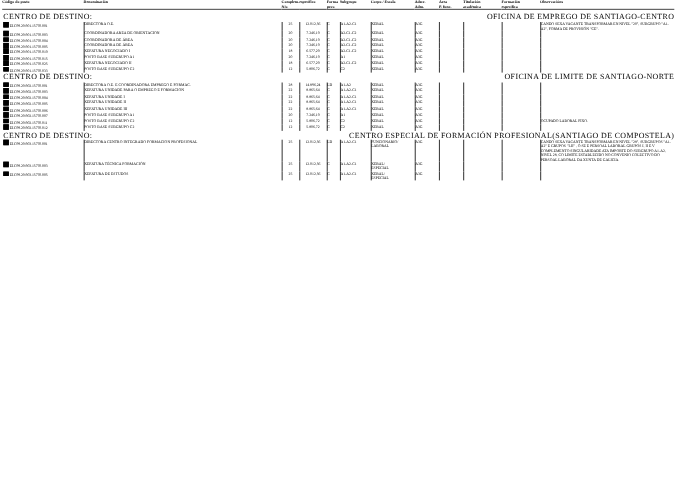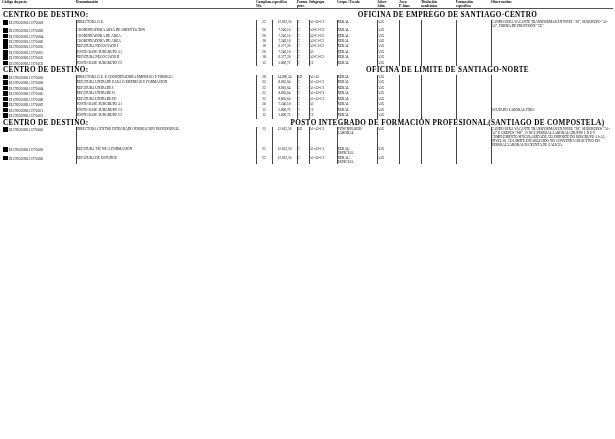--- a/index.html
+++ b/index.html
@@ -43,26 +43,26 @@
     font-weight:bold;
     line-height:1.2;
     padding:1px 1px 2px 1px;
     vertical-align:bottom;
   }
 
   
   .sect td{
     padding:4px 0 3px 0;
     font-size:7.2px;
-    font-weight:bold;
+    font-weight:normal;
     letter-spacing:0.35px;
     white-space:nowrap;
   }
   .sect .sect-label{padding-left:1px;}
-  .sect .sect-name{text-align:center;padding-left:26px;}
+  .sect .sect-name{text-align:right;padding-left:26px;}
 
   
   .drow td{
     border-left:0.6px solid #444;
     border-right:0.6px solid #444;
     padding:1.5px 1.5px 1.5px 2px;
     font-size:3.45px;
   }
   .drow td.code{
     border-left:none;
@@ -419,21 +419,21 @@
             <span>XERAL</span>
           </td>
           <td>A3G</td>
           <td></td>
           <td></td>
           <td></td>
           <td class="obs"></td>
         </tr>
         <tr class="sect">
           <td class="sect-label" colspan="2">CENTRO DE DESTINO:</td>
-          <td class="sect-name" colspan="10">POSTO INTEGRADO DE FORMACIÓN PROFESIONAL(SANTIAGO DE COMPOSTELA)</td>
+          <td class="sect-name" colspan="10">CENTRO ESPECIAL DE FORMACIÓN PROFESIONAL(SANTIAGO DE COMPOSTELA)</td>
         </tr>
         <tr class="drow">
           <td class="code"><span class="sq"></span><span>EI.C99.20.903.15770.001</span></td>
           <td class="den">DIRECTORA CENTRO INTEGRADO FORMACION PROFESIONAL</td>
           <td class="num">25</td>
           <td class="num">12.012,56</td>
           <td>LD</td>
           <td>A1-A2-C1</td>
           <td class="cell2">
             <span>FUNCIONARIO/</span>

